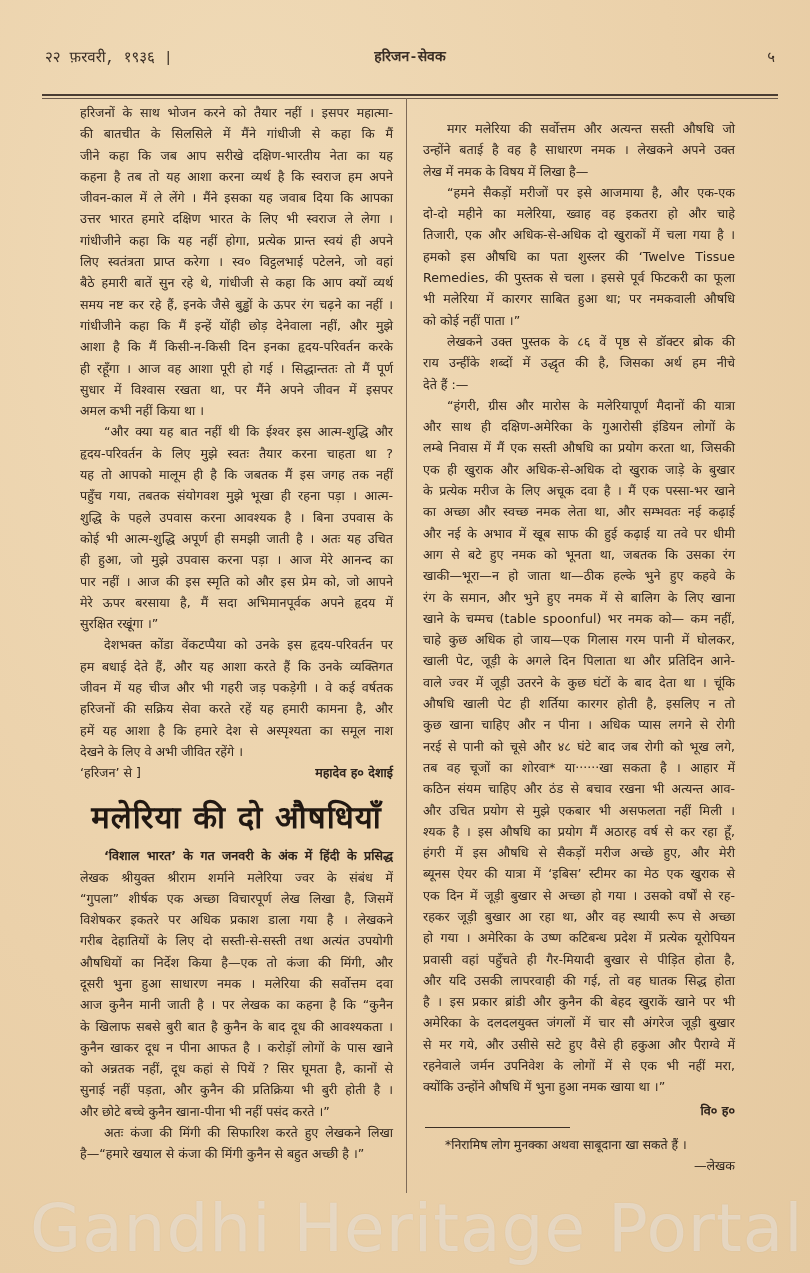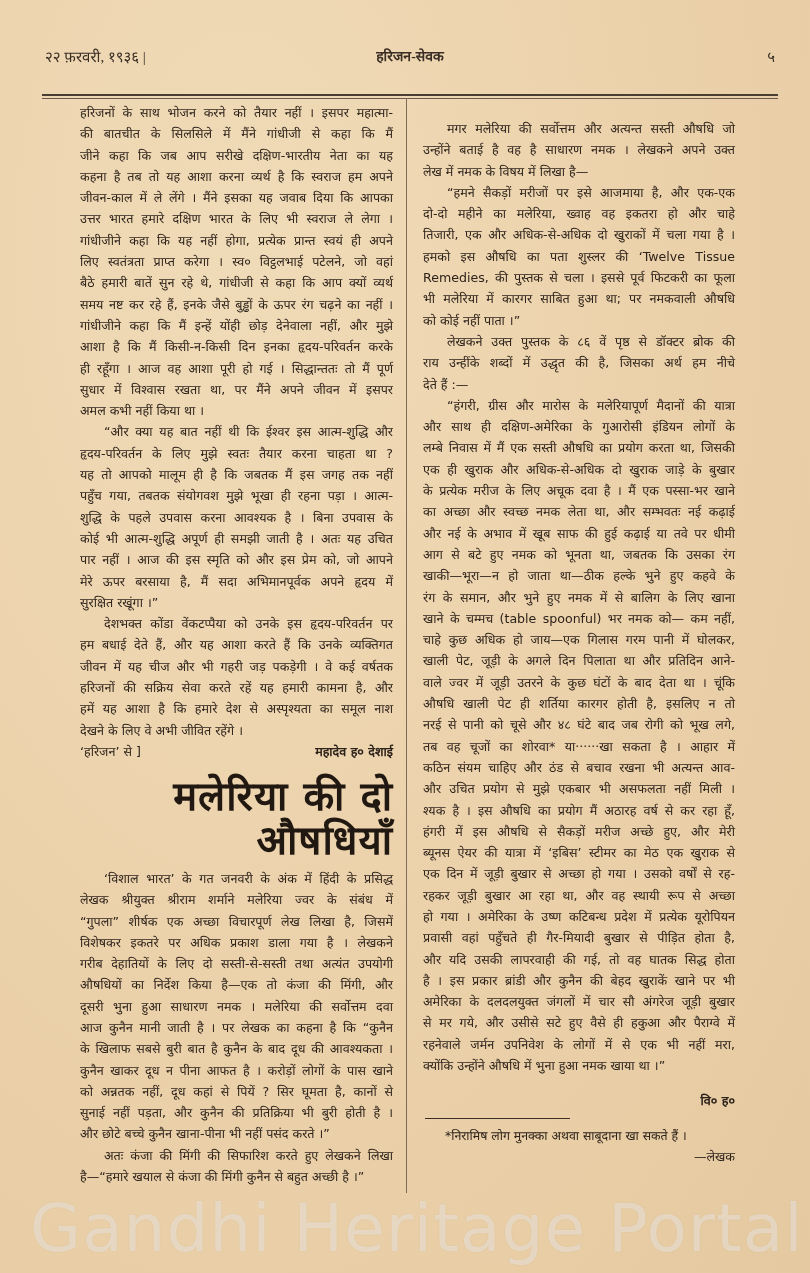--- a/index.html
+++ b/index.html
@@ -5,21 +5,21 @@
     html, body { margin: 0; padding: 0; }
     body {
       width: 810px; height: 1273px; overflow: hidden; position: relative;
       background: #ecd3ae;
       background-image: radial-gradient(ellipse at 30% 20%, #f0dbb8 0%, #ebd1aa 55%, #e5c9a0 100%);
       font-family: "DejaVu Serif", "Liberation Serif", serif;
       color: #2a1f18;
     }
     .page-header {
       position: absolute; left: 45px; top: 40px; width: 730px; height: 24px;
-      font-family: Liberation Serif, serif;
+      font-family: Liberation Mono, monospace;
     }
     .hdr-date { position: absolute; left: 0; top: 6px; font-size: 15px; color: #3a2e25; }
     .hdr-title { position: absolute; left: 0; right: 0; top: 6px; text-align: center; font-size: 14px; font-weight: bold; color: #3a2e25; }
     .hdr-page { position: absolute; right: 0; top: 6px; font-size: 15px; color: #3a2e25; }
     .hdr-rule1 { position: absolute; left: 42px; top: 94px; width: 736px; height: 2px; background: #4a3d33; }
     .hdr-rule2 { position: absolute; left: 42px; top: 98px; width: 736px; height: 1px; background: #6a5a4d; }
     .col-rule { position: absolute; left: 406px; top: 98px; width: 1px; height: 1095px; background: #7d6a58; }
 
     .col {
       position: absolute; top: 102px;
@@ -30,25 +30,25 @@
     .col-right { left: 423px; width: 312px; }
     .col p { margin: 0; }
     .line { display: block; text-align: justify; text-align-last: justify; white-space: nowrap; }
     .line.last { text-align-last: left; }
 
     .sign-row { position: relative; height: 21px; }
     .source { position: absolute; left: 0; top: 0; }
     .author { position: absolute; right: 0; top: 0; font-weight: bold; }
 
     .article-title {
-      text-align: right; font-size: 40px; font-weight: bold; line-height: 44px;
+      text-align: center; font-size: 31px; font-weight: bold; line-height: 44px;
       margin: 12px 0 6px 0; letter-spacing: 1px; color: #211812;
       font-family: "DejaVu Sans", sans-serif;
     }
-    .sig-right { text-align: right; font-weight: bold; margin-top: 14px; }
+    .sig-right { text-align: right; font-weight: bold; margin-top: 2px; }
     .foot-rule { width: 145px; height: 1px; background: #3a2e25; margin: 6px 0 6px 2px; }
     .footnote { padding-left: 22px; font-size: 12.4px; }
     .foot-sig { text-align: right; }
 
     .watermark {
       position: absolute; left: 30px; top: 1190px; width: 760px;
       font-family: "DejaVu Sans", sans-serif; font-size: 66px; letter-spacing: 1px;
       color: rgba(255,255,255,0.45); white-space: nowrap;
       text-shadow: 0 0 1px rgba(140,110,80,0.25);
     }
@@ -83,39 +83,40 @@
       <span class="line">सुधार में विश्वास रखता था, पर मैंने अपने जीवन में इसपर</span>
       <span class="line last">अमल कभी नहीं किया था ।</span>
     </p>
   <p>
       <span class="line" style="padding-left: 24px;">“और क्या यह बात नहीं थी कि ईश्वर इस आत्म-शुद्धि और</span>
       <span class="line">हृदय-परिवर्तन के लिए मुझे स्वतः तैयार करना चाहता था ?</span>
       <span class="line">यह तो आपको मालूम ही है कि जबतक मैं इस जगह तक नहीं</span>
       <span class="line">पहुँच गया, तबतक संयोगवश मुझे भूखा ही रहना पड़ा । आत्म-</span>
       <span class="line">शुद्धि के पहले उपवास करना आवश्यक है । बिना उपवास के</span>
       <span class="line">कोई भी आत्म-शुद्धि अपूर्ण ही समझी जाती है । अतः यह उचित</span>
+      <span class="line">ही हुआ, जो मुझे उपवास करना पड़ा । आज मेरे आनन्द का</span>
       <span class="line">पार नहीं । आज की इस स्मृति को और इस प्रेम को, जो आपने</span>
       <span class="line">मेरे ऊपर बरसाया है, मैं सदा अभिमानपूर्वक अपने हृदय में</span>
       <span class="line last">सुरक्षित रखूंगा ।”</span>
     </p>
   <p>
       <span class="line" style="padding-left: 24px;">देशभक्त कोंडा वेंकटप्पैया को उनके इस हृदय-परिवर्तन पर</span>
       <span class="line">हम बधाई देते हैं, और यह आशा करते हैं कि उनके व्यक्तिगत</span>
       <span class="line">जीवन में यह चीज और भी गहरी जड़ पकड़ेगी । वे कई वर्षतक</span>
       <span class="line">हरिजनों की सक्रिय सेवा करते रहें यह हमारी कामना है, और</span>
       <span class="line">हमें यह आशा है कि हमारे देश से अस्पृश्यता का समूल नाश</span>
       <span class="line last">देखने के लिए वे अभी जीवित रहेंगे ।</span>
     </p>
   <div class="sign-row">
     <span class="source">‘हरिजन’ से ]</span>
     <span class="author">महादेव ह० देशाई</span>
   </div>
   <div class="article-title">मलेरिया की दो औषधियाँ</div>
   <p>
-      <span class="line" style="padding-left: 24px;">‘विशाल भारत’ के गत जनवरी के अंक में हिंदी के प्रसिद्ध</span>
+      <span class="line" style="padding-left: 24px; font-weight: bold;">‘विशाल भारत’ के गत जनवरी के अंक में हिंदी के प्रसिद्ध</span>
       <span class="line">लेखक श्रीयुक्त श्रीराम शर्माने मलेरिया ज्वर के संबंध में</span>
       <span class="line">“गुपला” शीर्षक एक अच्छा विचारपूर्ण लेख लिखा है, जिसमें</span>
       <span class="line">विशेषकर इकतरे पर अधिक प्रकाश डाला गया है । लेखकने</span>
       <span class="line">गरीब देहातियों के लिए दो सस्ती-से-सस्ती तथा अत्यंत उपयोगी</span>
       <span class="line">औषधियों का निर्देश किया है—एक तो कंजा की मिंगी, और</span>
       <span class="line">दूसरी भुना हुआ साधारण नमक । मलेरिया की सर्वोत्तम दवा</span>
       <span class="line">आज कुनैन मानी जाती है । पर लेखक का कहना है कि “कुनैन</span>
       <span class="line">के खिलाफ सबसे बुरी बात है कुनैन के बाद दूध की आवश्यकता ।</span>
       <span class="line">कुनैन खाकर दूध न पीना आफत है । करोड़ों लोगों के पास खाने</span>
       <span class="line">को अन्नतक नहीं, दूध कहां से पियें ? सिर घूमता है, कानों से</span>
@@ -157,20 +158,21 @@
       <span class="line">का अच्छा और स्वच्छ नमक लेता था, और सम्भवतः नई कढ़ाई</span>
       <span class="line">और नई के अभाव में खूब साफ की हुई कढ़ाई या तवे पर धीमी</span>
       <span class="line">आग से बटे हुए नमक को भूनता था, जबतक कि उसका रंग</span>
       <span class="line">खाकी—भूरा—न हो जाता था—ठीक हल्के भुने हुए कहवे के</span>
       <span class="line">रंग के समान, और भुने हुए नमक में से बालिग के लिए खाना</span>
       <span class="line">खाने के चम्मच (table spoonful) भर नमक को— कम नहीं,</span>
       <span class="line">चाहे कुछ अधिक हो जाय—एक गिलास गरम पानी में घोलकर,</span>
       <span class="line">खाली पेट, जूड़ी के अगले दिन पिलाता था और प्रतिदिन आने-</span>
       <span class="line">वाले ज्वर में जूड़ी उतरने के कुछ घंटों के बाद देता था । चूंकि</span>
       <span class="line">औषधि खाली पेट ही शर्तिया कारगर होती है, इसलिए न तो</span>
+      <span class="line">कुछ खाना चाहिए और न पीना । अधिक प्यास लगने से रोगी</span>
       <span class="line">नरई से पानी को चूसे और ४८ घंटे बाद जब रोगी को भूख लगे,</span>
       <span class="line">तब वह चूजों का शोरवा* या······खा सकता है । आहार में</span>
       <span class="line">कठिन संयम चाहिए और ठंड से बचाव रखना भी अत्यन्त आव-</span>
       <span class="line">और उचित प्रयोग से मुझे एकबार भी असफलता नहीं मिली ।</span>
       <span class="line">श्यक है । इस औषधि का प्रयोग मैं अठारह वर्ष से कर रहा हूँ,</span>
       <span class="line">हंगरी में इस औषधि से सैकड़ों मरीज अच्छे हुए, और मेरी</span>
       <span class="line">ब्यूनस ऐयर की यात्रा में ‘इबिस’ स्टीमर का मेठ एक खुराक से</span>
       <span class="line">एक दिन में जूड़ी बुखार से अच्छा हो गया । उसको वर्षों से रह-</span>
       <span class="line">रहकर जूड़ी बुखार आ रहा था, और वह स्थायी रूप से अच्छा</span>
       <span class="line">हो गया । अमेरिका के उष्ण कटिबन्ध प्रदेश में प्रत्येक यूरोपियन</span>

